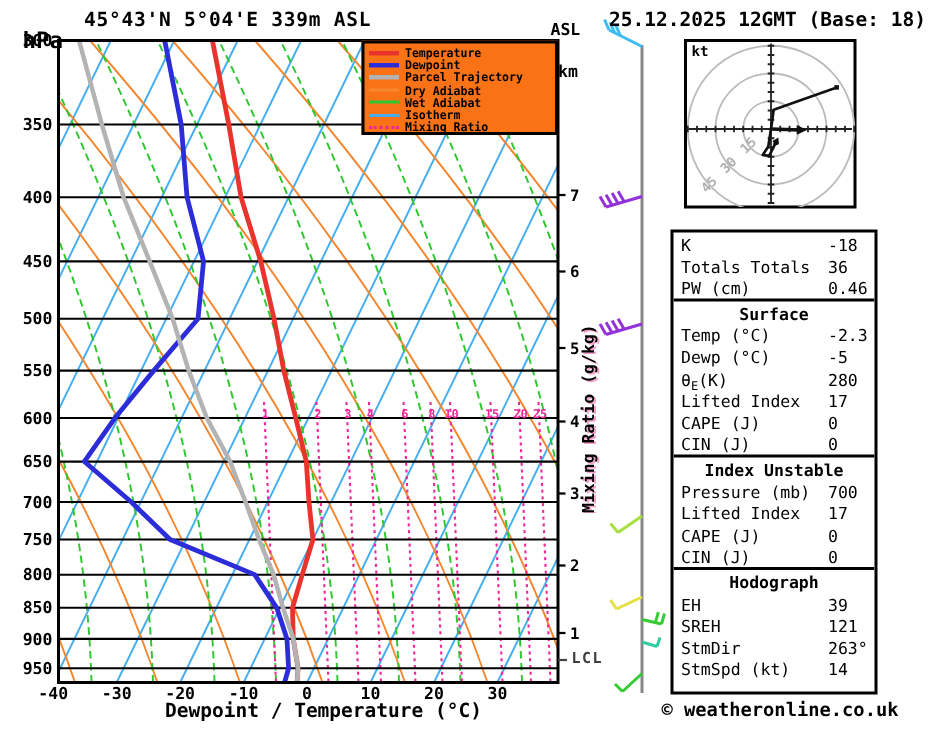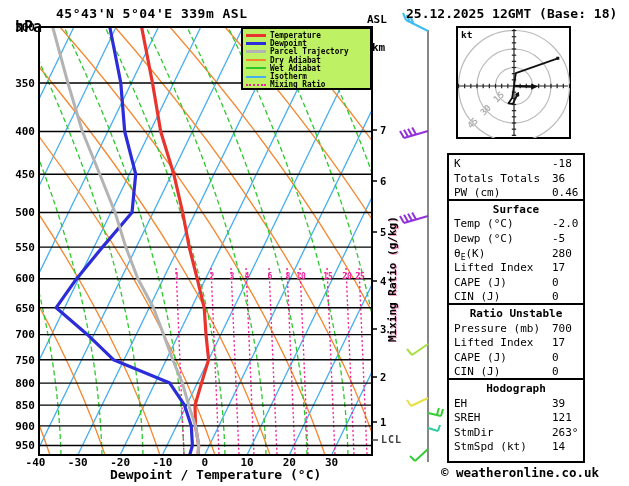--- a/index.html
+++ b/index.html
@@ -14,21 +14,21 @@
   .km-unit{left:372px;top:2px;font-size:11px;margin-top:40px;}
   .asl-unit{left:367px;top:14px;font-size:11px;}
   .xlabel{left:110px;top:468px;font-size:13px;}
   .mix-label{left:387px;top:196px;height:146px;width:16px;font-size:11px;
              writing-mode:vertical-rl;transform:rotate(180deg);
              text-shadow:-1px 1px 0 #f5a0c8;}
   .lcl{left:381px;top:435px;font-size:10px;color:#3c3c3c;letter-spacing:1px;}
   .kt{left:461px;top:30px;font-size:9.5px;}
   .footer{left:440px;top:467px;width:160px;font-size:12.5px;text-align:center;}
   .legend{position:absolute;left:241px;top:27px;width:131px;height:63px;
-          border:2px solid #000;background:#bef264;box-sizing:border-box;
+          border:2px solid #000;background:#f97316;box-sizing:border-box;
           padding:2px 0 0 3px;}
   .lg-row{display:flex;align-items:center;height:8.3px;}
   .lg-sw{display:inline-block;width:20px;margin-right:4px;flex:none;}
   .lg-lb{font-size:8px;font-weight:bold;white-space:pre;transform:scaleX(.96);transform-origin:left;}
   .panel{position:absolute;left:447px;top:153px;width:138px;height:310px;
          border:2px solid #000;background:#fff;box-sizing:border-box;
          font-size:11px;overflow:hidden;}
   .sec{border-top:2px solid #000;}
   .sec:first-child{border-top:none;}
   .sec-title{height:14.6px;text-align:center;padding-top:2px;box-sizing:border-box;font-weight:bold;}
@@ -326,21 +326,21 @@
         </div>
         <div class="row">
           <span class="lbl">PW (cm)</span>
           <span class="val">0.46</span>
         </div>
       </div>
       <div class="sec">
         <div class="sec-title">Surface</div>
         <div class="row">
           <span class="lbl">Temp (°C)</span>
-          <span class="val">-2.0</span>
+          <span class="val">-2.3</span>
         </div>
         <div class="row">
           <span class="lbl">Dewp (°C)</span>
           <span class="val">-5</span>
         </div>
         <div class="row">
           <span class="lbl">θ<sub>E</sub>(K)</span>
           <span class="val">280</span>
         </div>
         <div class="row">
@@ -350,21 +350,21 @@
         <div class="row">
           <span class="lbl">CAPE (J)</span>
           <span class="val">0</span>
         </div>
         <div class="row">
           <span class="lbl">CIN (J)</span>
           <span class="val">0</span>
         </div>
       </div>
       <div class="sec">
-        <div class="sec-title">Ratio Unstable</div>
+        <div class="sec-title">Index Unstable</div>
         <div class="row">
           <span class="lbl">Pressure (mb)</span>
           <span class="val">700</span>
         </div>
         <div class="row">
           <span class="lbl">Lifted Index</span>
           <span class="val">17</span>
         </div>
         <div class="row">
           <span class="lbl">CAPE (J)</span>

